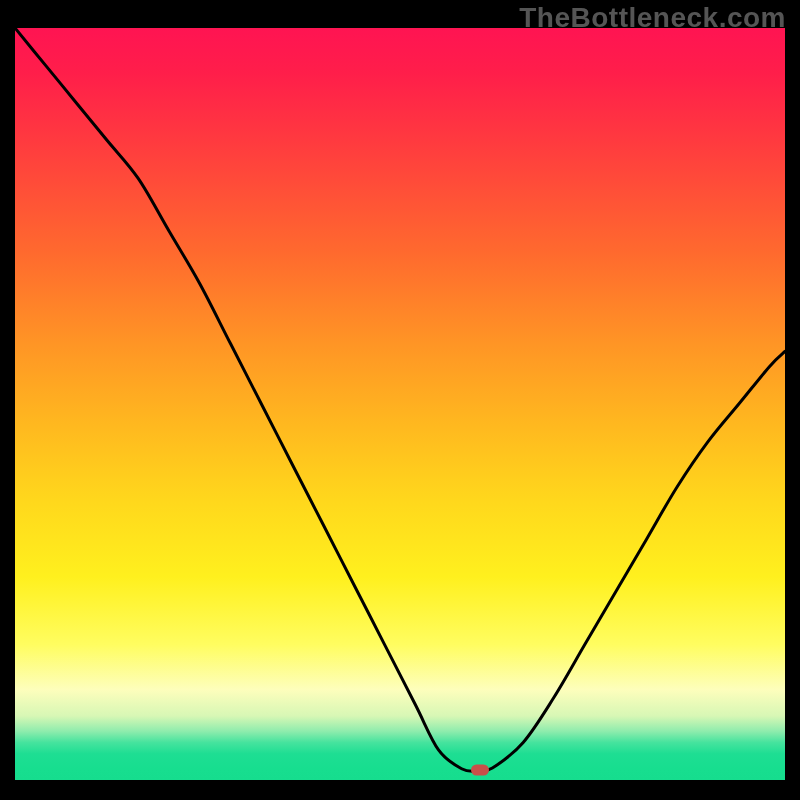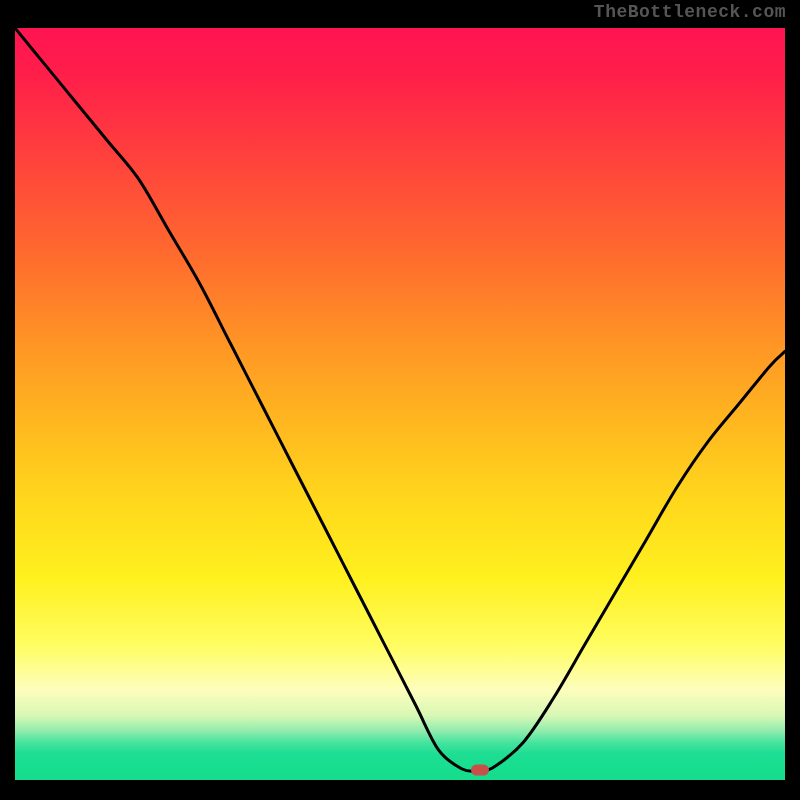--- a/index.html
+++ b/index.html
@@ -15,26 +15,25 @@
     position: relative;
     width: 800px;
     height: 800px;
     background: #000;
   }
   .watermark {
     position: absolute;
     top: 2px;
     right: 14px;
     color: #555;
-    font-size: 18px;
+    font-size: 28px;
     font-weight: 600;
     letter-spacing: 0.5px;
     z-index: 50;
     user-select: none;
-    font-family: Liberation Mono, monospace;
   }
   .plot-area {
     position: absolute;
     left: 15px;
     top: 28px;
     width: 770px;
     height: 752px;
     overflow: hidden;
   }
   .gradient {

